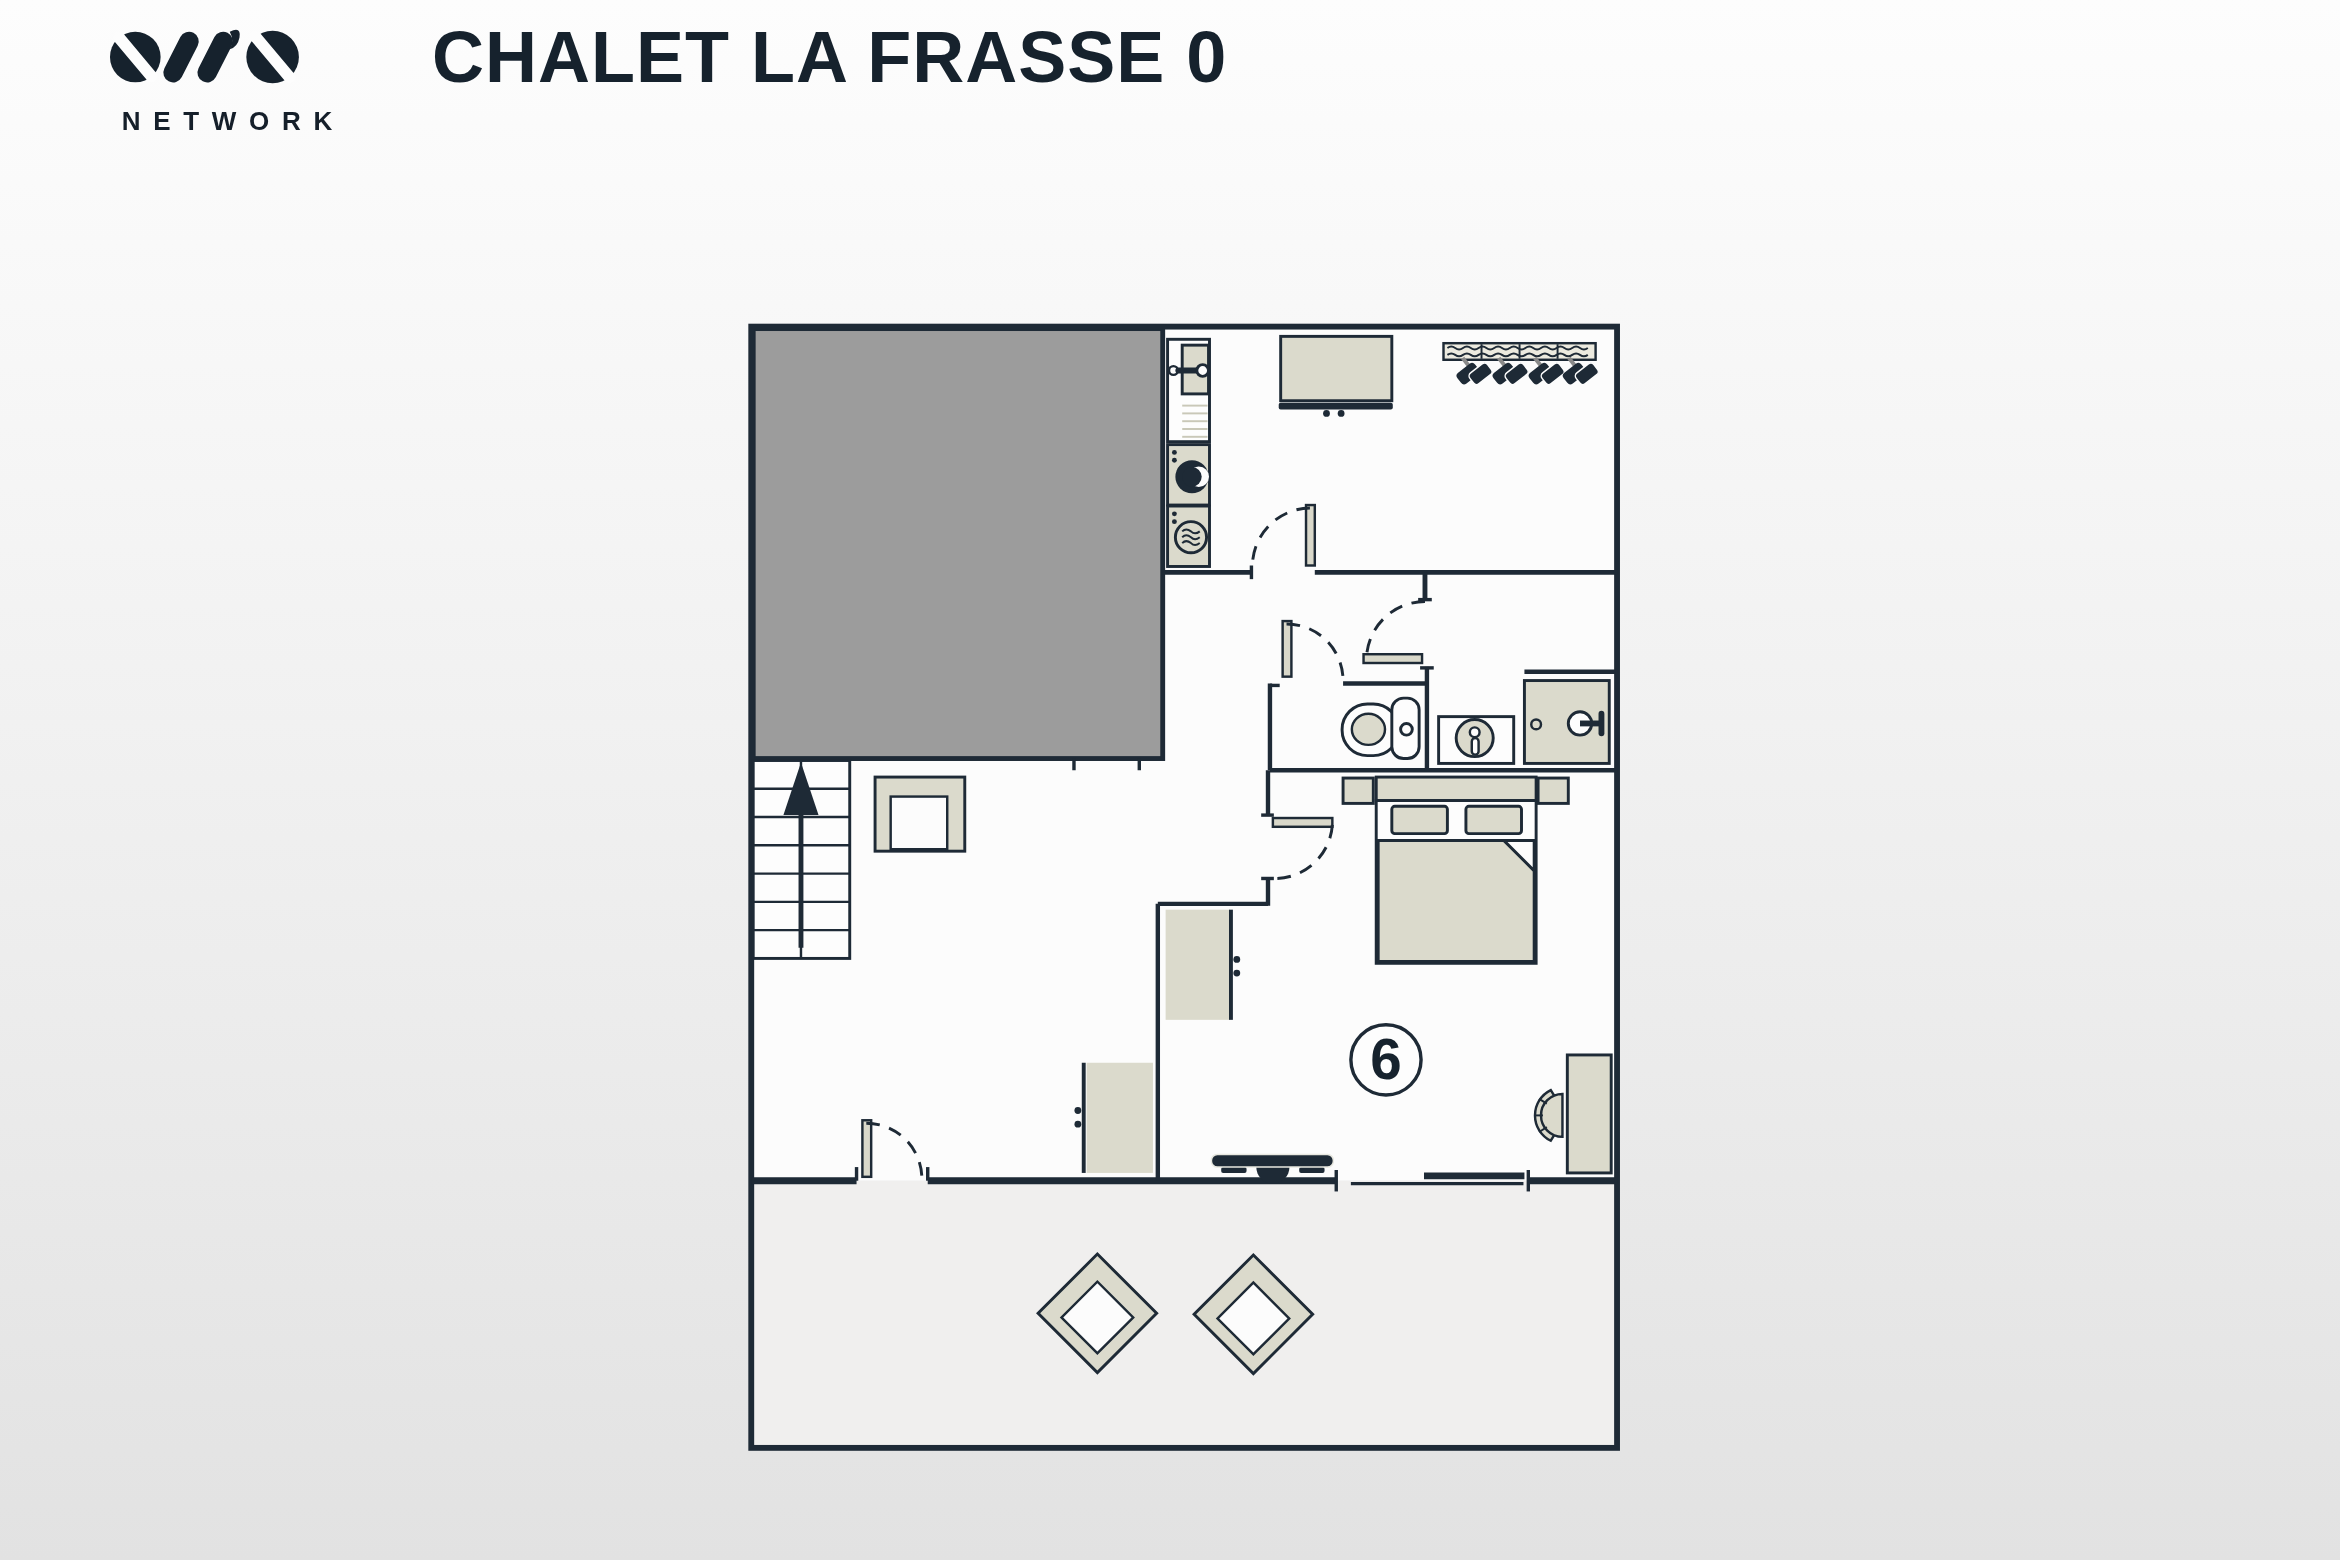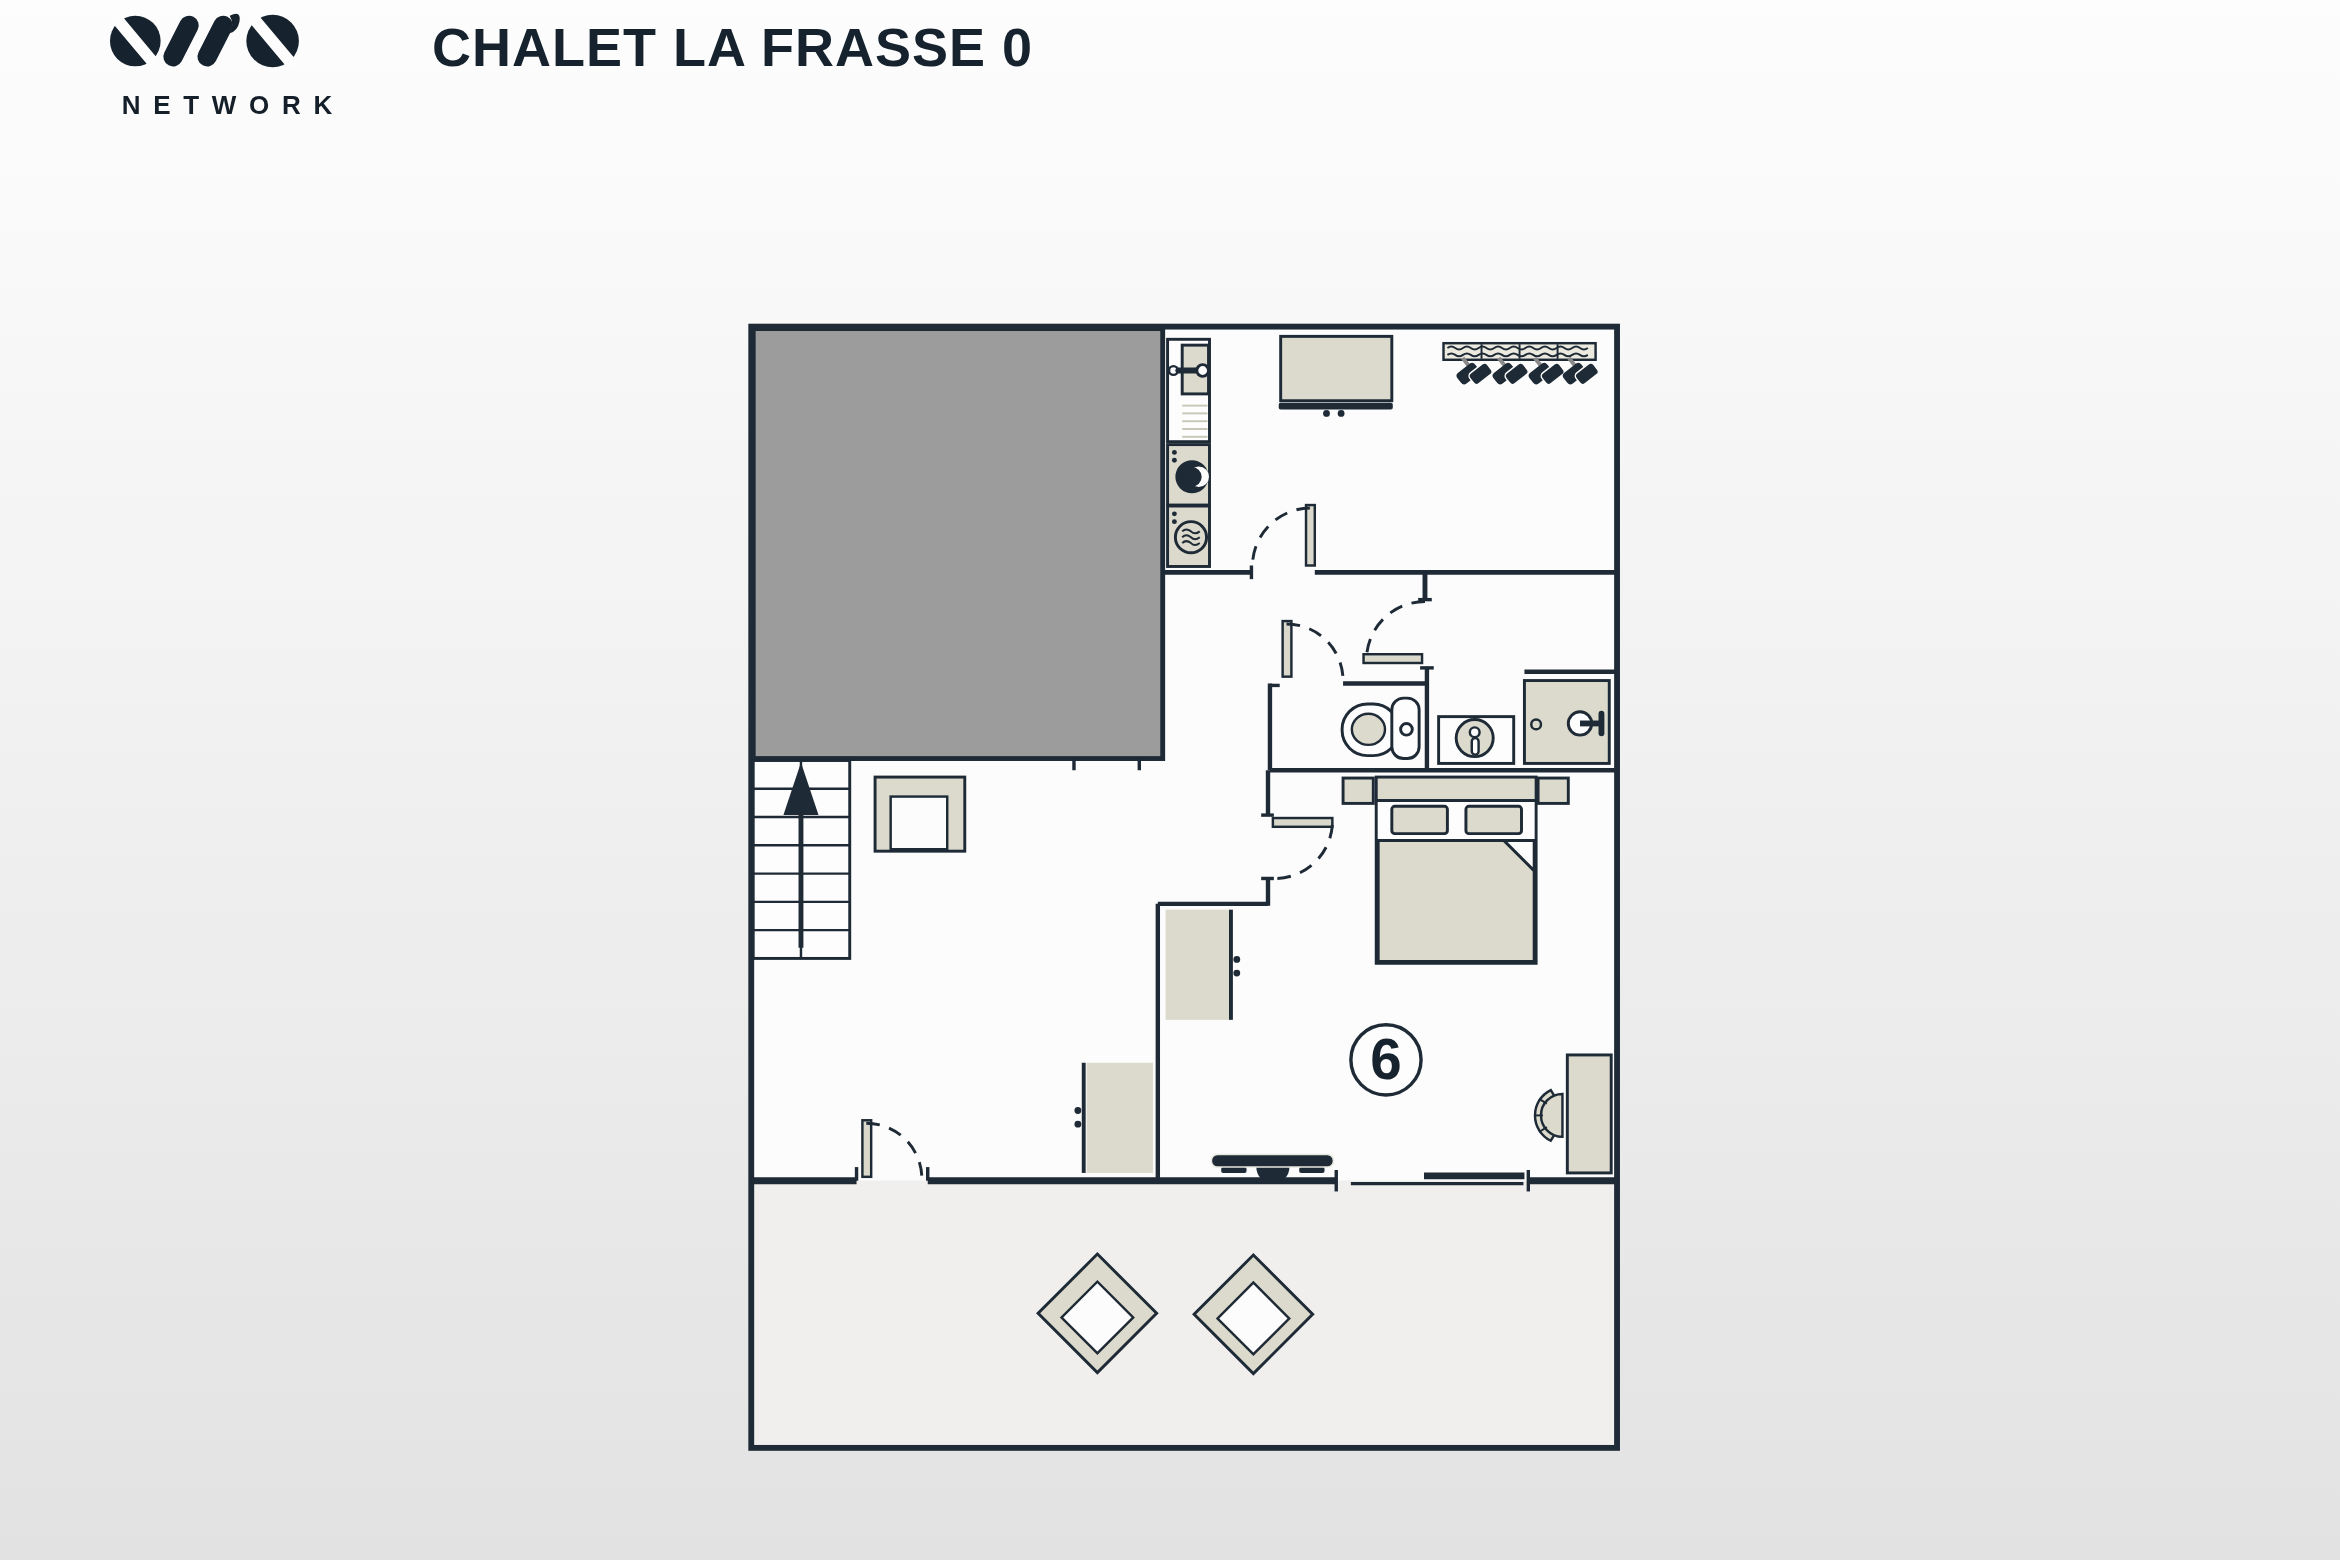--- a/index.html
+++ b/index.html
@@ -4,28 +4,28 @@
 <style>
   html,body{margin:0;padding:0;}
   body{
     width:2341px;height:1560px;
     font-family:"Liberation Sans", sans-serif;
     background:linear-gradient(180deg,#fdfdfd 0%,#f4f4f4 35%,#ececec 65%,#e2e2e2 100%);
     overflow:hidden;
   }
   .page{position:relative;width:2341px;height:1560px;}
   .hdr{position:absolute;left:0;top:0;width:2341px;height:195px;}
-  .logo{position:absolute;left:109px;top:2px;width:224px;text-align:center;}
+  .logo{position:absolute;left:109px;top:18px;width:224px;text-align:center;}
   .logo-sub{
     margin-top:3.9px;font-size:26px;font-weight:700;letter-spacing:12.7px;
     color:#151f2a;text-indent:12.7px;
   }
   .title{
     position:absolute;left:432px;top:15.6px;margin:0;
-    font-size:54px;font-weight:800;letter-spacing:1px;color:#16222d;
+    font-size:72px;font-weight:800;letter-spacing:1px;color:#16222d;
     white-space:nowrap;
   }
   svg text.roomnum{
     font-family:"Liberation Sans",sans-serif;font-weight:800;font-size:58px;fill:#16222d;
   }
   .planwrap{position:absolute;inset:0;}
   
   .w{stroke:#1e2a36;fill:none;}
   .furn{fill:#dbdacc;stroke:#1e2a36;stroke-width:3;}
   .furn-noline{fill:#dbdacc;stroke:none;}

